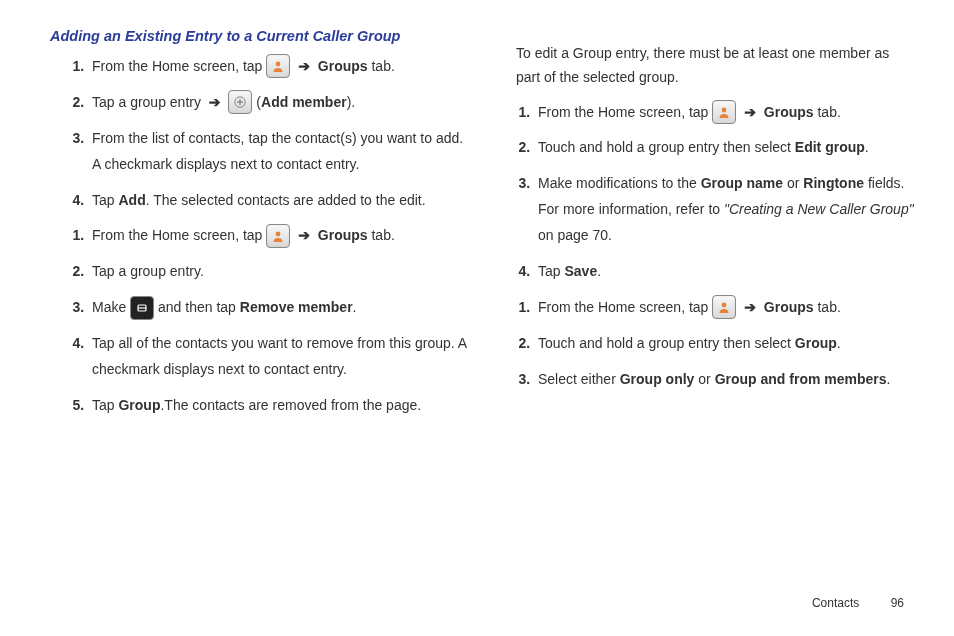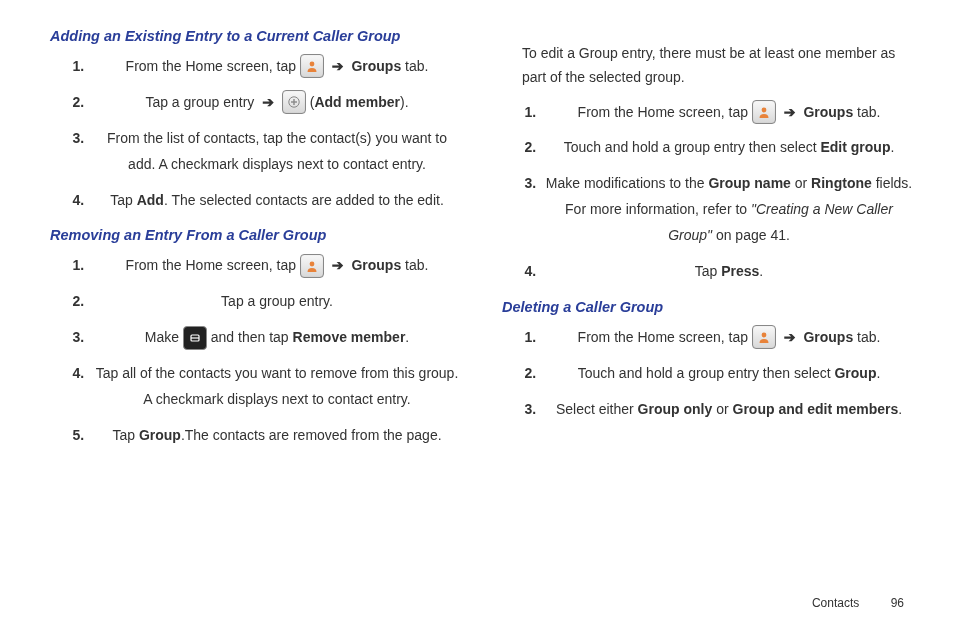--- a/index.html
+++ b/index.html
@@ -9,21 +9,21 @@
     height: 636px;
     font-family: Arial, Helvetica, sans-serif;
     font-size: 14px;
     color: #333;
     background: #fff;
     position: relative;
   }
   .page {
     display: flex;
     padding: 28px 40px 20px 50px;
-    gap: 40px;
+    gap: 28px;
   }
   .col {
     flex: 1;
   }
   h4.section {
     color: #2a3e99;
     font-style: italic;
     font-weight: bold;
     font-size: 14.5px;
     margin: 0 0 10px 0;
@@ -32,21 +32,20 @@
     margin-top: 14px;
   }
   ol {
     margin: 0 0 0 20px;
     padding: 0 0 0 18px;
   }
   ol li {
     margin-bottom: 10px;
     line-height: 1.85;
     padding-left: 4px;
-    text-align: center;
   }
   ol li::marker {
     font-weight: bold;
   }
   .intro {
     margin: 14px 0 10px 20px;
     line-height: 1.7;
   }
   .icon-box {
     display: inline-flex;
@@ -104,21 +103,20 @@
               <line x1="4" y1="7" x2="10" y2="7" stroke="#888" stroke-width="1.4"></line>
             </svg>
           </span><span> (</span><b>Add member</b><span>).</span>
       </li>
       <li>From the list of contacts, tap the contact(s) you want to add. A checkmark displays next to contact entry.</li>
       <li>
         <span>Tap </span><b>Add</b><span>. The selected contacts are added to the edit.</span>
       </li>
     </ol>
 
-    <h4 class="section mt">Removing an Entry From a Caller Group</h4>
     <ol>
       <li>
         <span>From the Home screen, tap </span>
         <span class="icon-box">
             <svg width="14" height="14" viewBox="0 0 14 14">
               <circle cx="7" cy="5" r="2.4" fill="#e8833a"></circle>
               <path d="M2.5 13 Q2.5 9 7 9 Q11.5 9 11.5 13 Z" fill="#e8833a"></path>
             </svg>
           </span>
         <span class="arrow">➔</span>
@@ -153,45 +151,44 @@
               <path d="M2.5 13 Q2.5 9 7 9 Q11.5 9 11.5 13 Z" fill="#e8833a"></path>
             </svg>
           </span>
         <span class="arrow">➔</span>
         <b>Groups</b><span> tab.</span>
       </li>
       <li>
         <span>Touch and hold a group entry then select </span><b>Edit group</b><span>.</span>
       </li>
       <li>
-        <span>Make modifications to the </span><b>Group name</b><span> or </span><b>Ringtone</b><span> fields. For more information, refer to </span><span class="italic">"Creating a New Caller Group"</span><span>  on page 41.</span>
+        <span>Make modifications to the </span><b>Group name</b><span> or </span><b>Ringtone</b><span> fields. For more information, refer to </span><span class="italic">"Creating a New Caller Group"</span><span>  on page 70.</span>
       </li>
       <li>
-        <span>Tap </span><b>Press</b><span>.</span>
+        <span>Tap </span><b>Save</b><span>.</span>
       </li>
     </ol>
 
-    <h4 class="section mt">Deleting a Caller Group</h4>
     <ol>
       <li>
         <span>From the Home screen, tap </span>
         <span class="icon-box">
             <svg width="14" height="14" viewBox="0 0 14 14">
               <circle cx="7" cy="5" r="2.4" fill="#e8833a"></circle>
               <path d="M2.5 13 Q2.5 9 7 9 Q11.5 9 11.5 13 Z" fill="#e8833a"></path>
             </svg>
           </span>
         <span class="arrow">➔</span>
         <b>Groups</b><span> tab.</span>
       </li>
       <li>
         <span>Touch and hold a group entry then select </span><b>Group</b><span>.</span>
       </li>
       <li>
-        <span>Select either </span><b>Group only</b><span> or </span><b>Group and edit members</b><span>.</span>
+        <span>Select either </span><b>Group only</b><span> or </span><b>Group and from members</b><span>.</span>
       </li>
     </ol>
   </div>
 </div>
 
 <div class="footer">
   <span>Contacts</span>
   <span class="pnum">96</span>
 </div>
 

